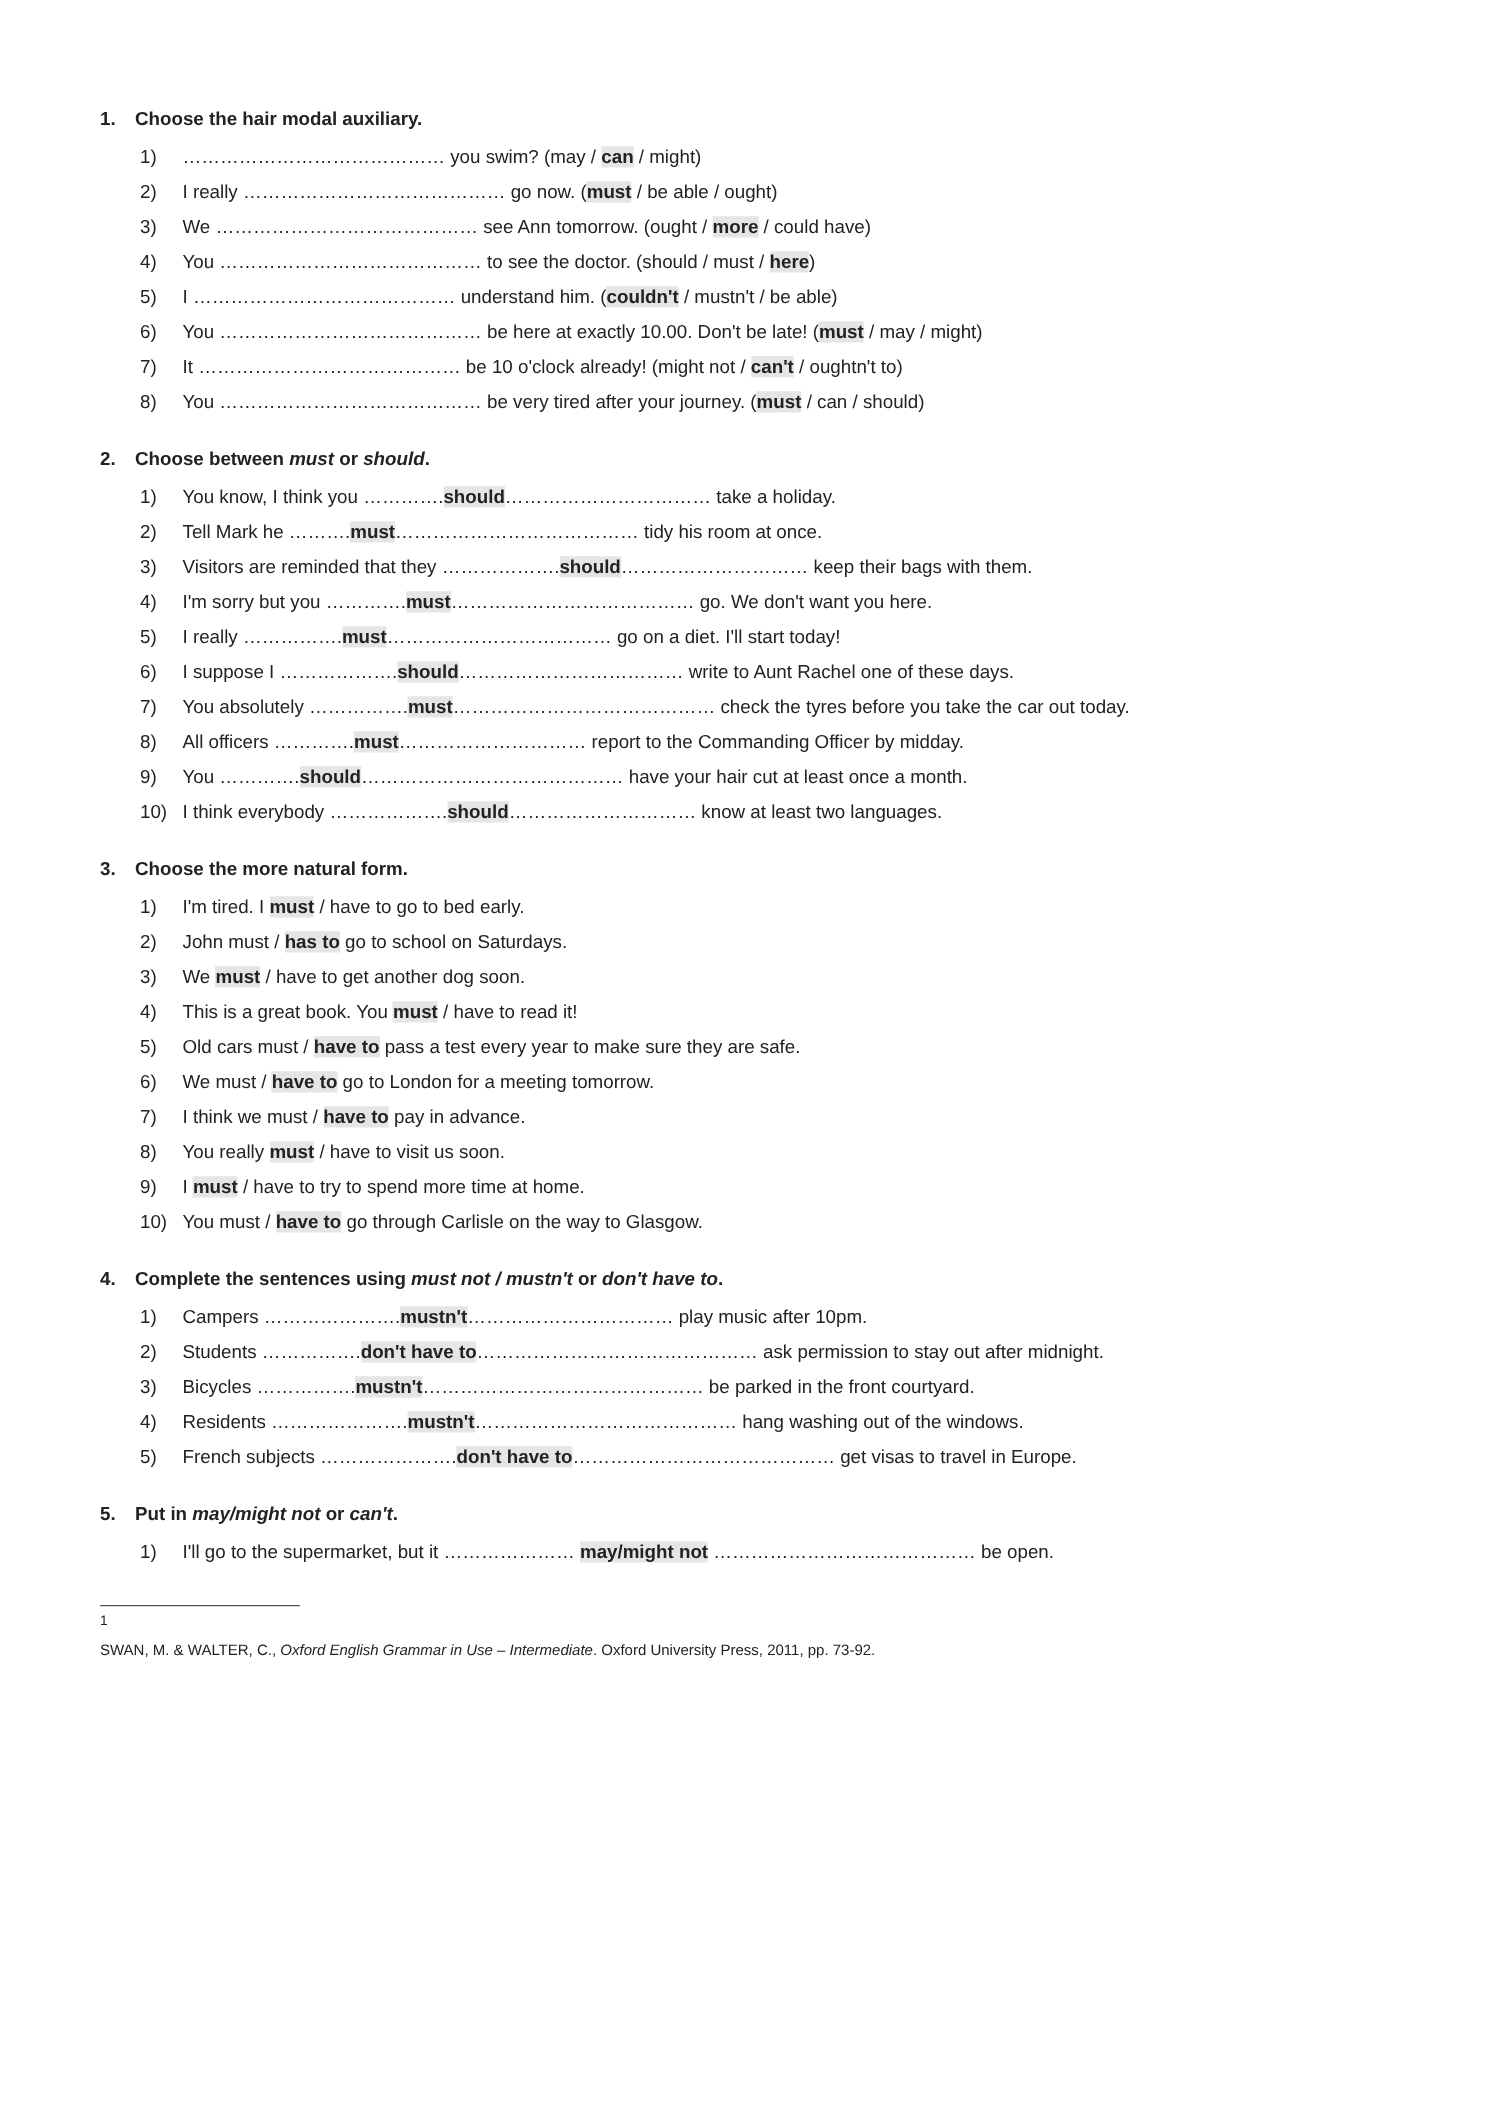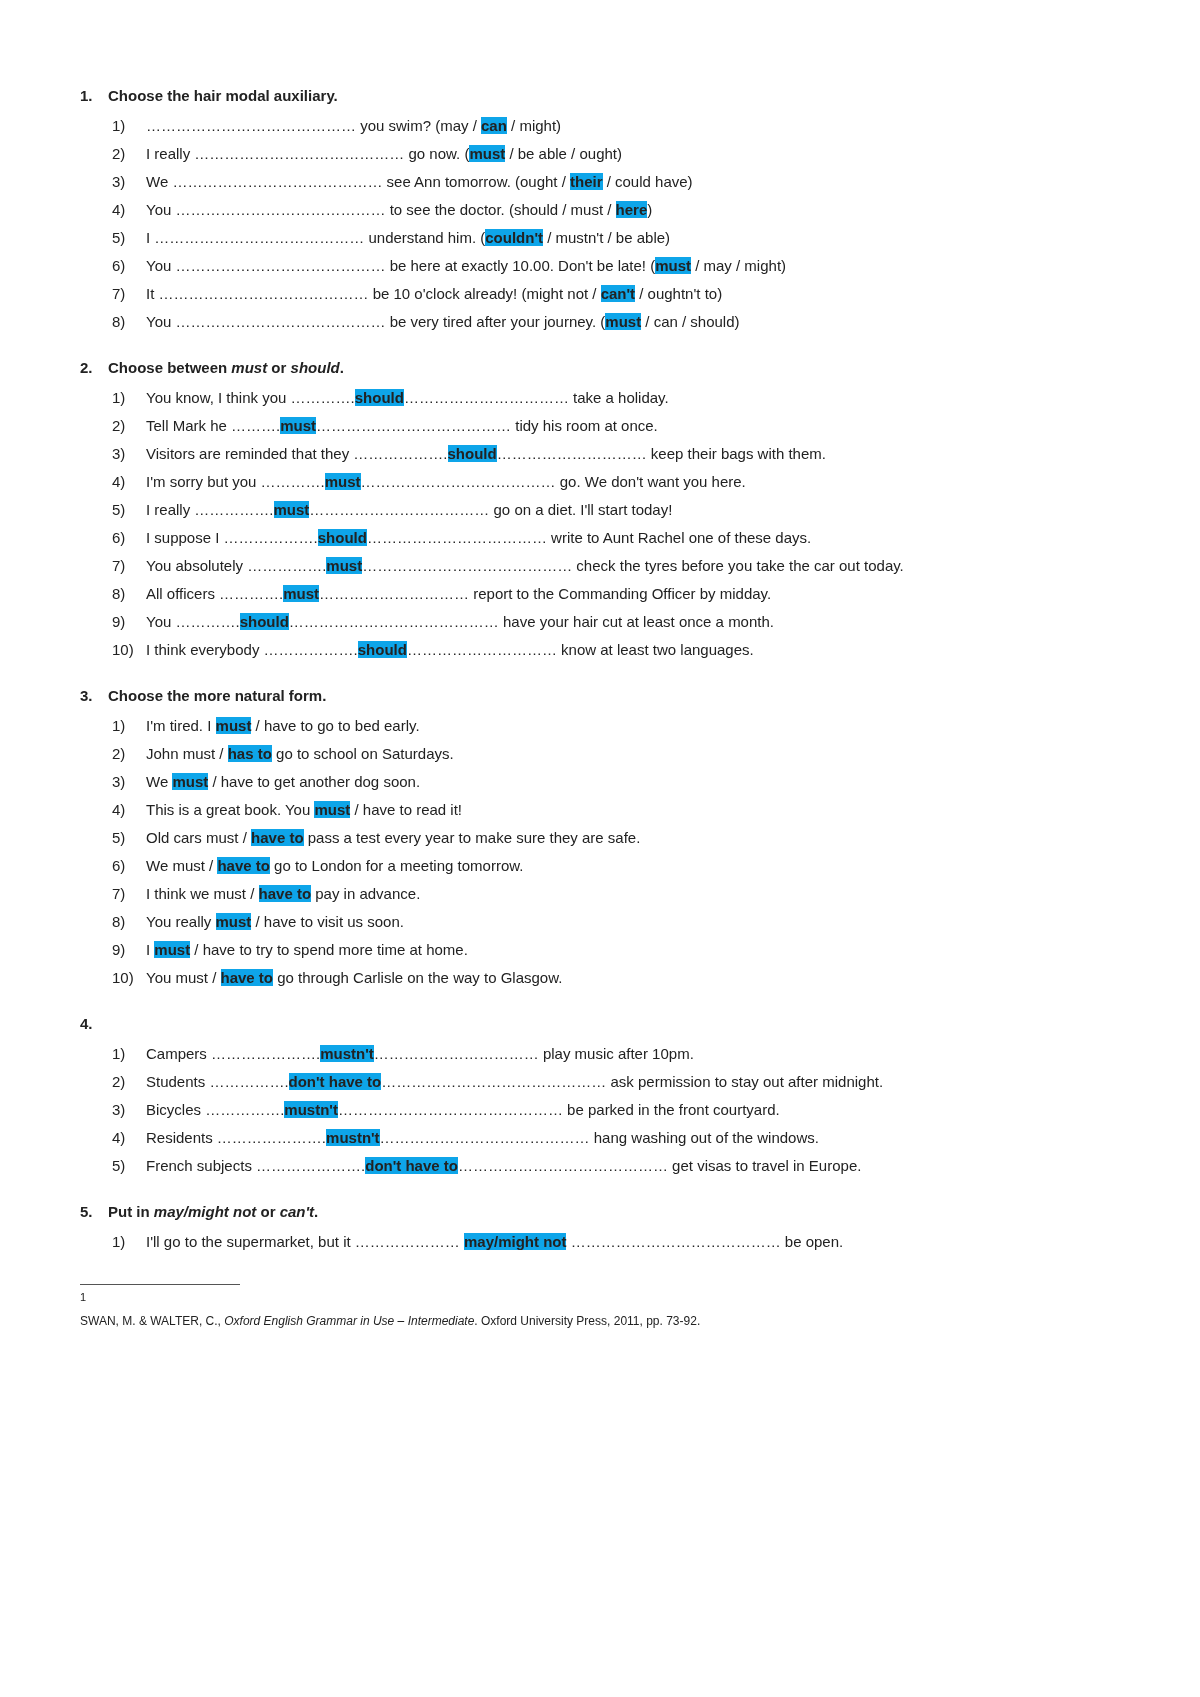--- a/index.html
+++ b/index.html
@@ -42,21 +42,21 @@
       display: flex;
       align-items: baseline;
     }
     .sub-list li::before {
       content: counter(sub-counter) ")";
       margin-right: 10px;
       min-width: 24px;
       flex-shrink: 0;
     }
     .highlight {
-      background-color: #0ea5e9;
+      background-color: #e5e5e5;
       font-weight: bold;
     }
     .footnote-line {
       border-top: 1px solid #555;
       width: 160px;
       margin-top: 30px;
       margin-bottom: 4px;
     }
     .footnote {
       font-size: 12px;
@@ -81,21 +81,21 @@
         <span>Choose the hair modal auxiliary.</span>
       </div>
       <ol class="sub-list">
         <li>
           <span>…………………………………… you swim? (may / <span class="highlight">can</span> / might)</span>
         </li>
         <li>
           <span>I really …………………………………… go now. (<span class="highlight">must</span> / be able / ought)</span>
         </li>
         <li>
-          <span>We …………………………………… see Ann tomorrow. (ought / <span class="highlight">their</span> / could have)</span>
+          <span>We …………………………………… see Ann tomorrow. (ought / <span class="highlight">more</span> / could have)</span>
         </li>
         <li>
           <span>You …………………………………… to see the doctor. (should / must / <span class="highlight">here</span>)</span>
         </li>
         <li>
           <span>I …………………………………… understand him. (<span class="highlight">couldn't</span> / mustn't / be able)</span>
         </li>
         <li>
           <span>You …………………………………… be here at exactly 10.00. Don't be late! (<span class="highlight">must</span> / may / might)</span>
         </li>
@@ -179,20 +179,21 @@
           <span>I <span class="highlight">must</span> / have to try to spend more time at home.</span>
         </li>
         <li>
           <span>You must / <span class="highlight">have to</span> go through Carlisle on the way to Glasgow.</span>
         </li>
       </ol>
     </div>
     <div class="section">
       <div class="section-header">
         <span class="section-num">4.</span>
+        <span>Complete the sentences using <em>must not / mustn't</em> or <em>don't have to</em>.</span>
       </div>
       <ol class="sub-list">
         <li>
           <span>Campers ………………….<span class="highlight">mustn't</span>…………………………… play music after 10pm.</span>
         </li>
         <li>
           <span>Students …………….<span class="highlight">don't have to</span>……………………………………… ask permission to stay out after midnight.</span>
         </li>
         <li>
           <span>Bicycles …………….<span class="highlight">mustn't</span>……………………………………… be parked in the front courtyard.</span>

